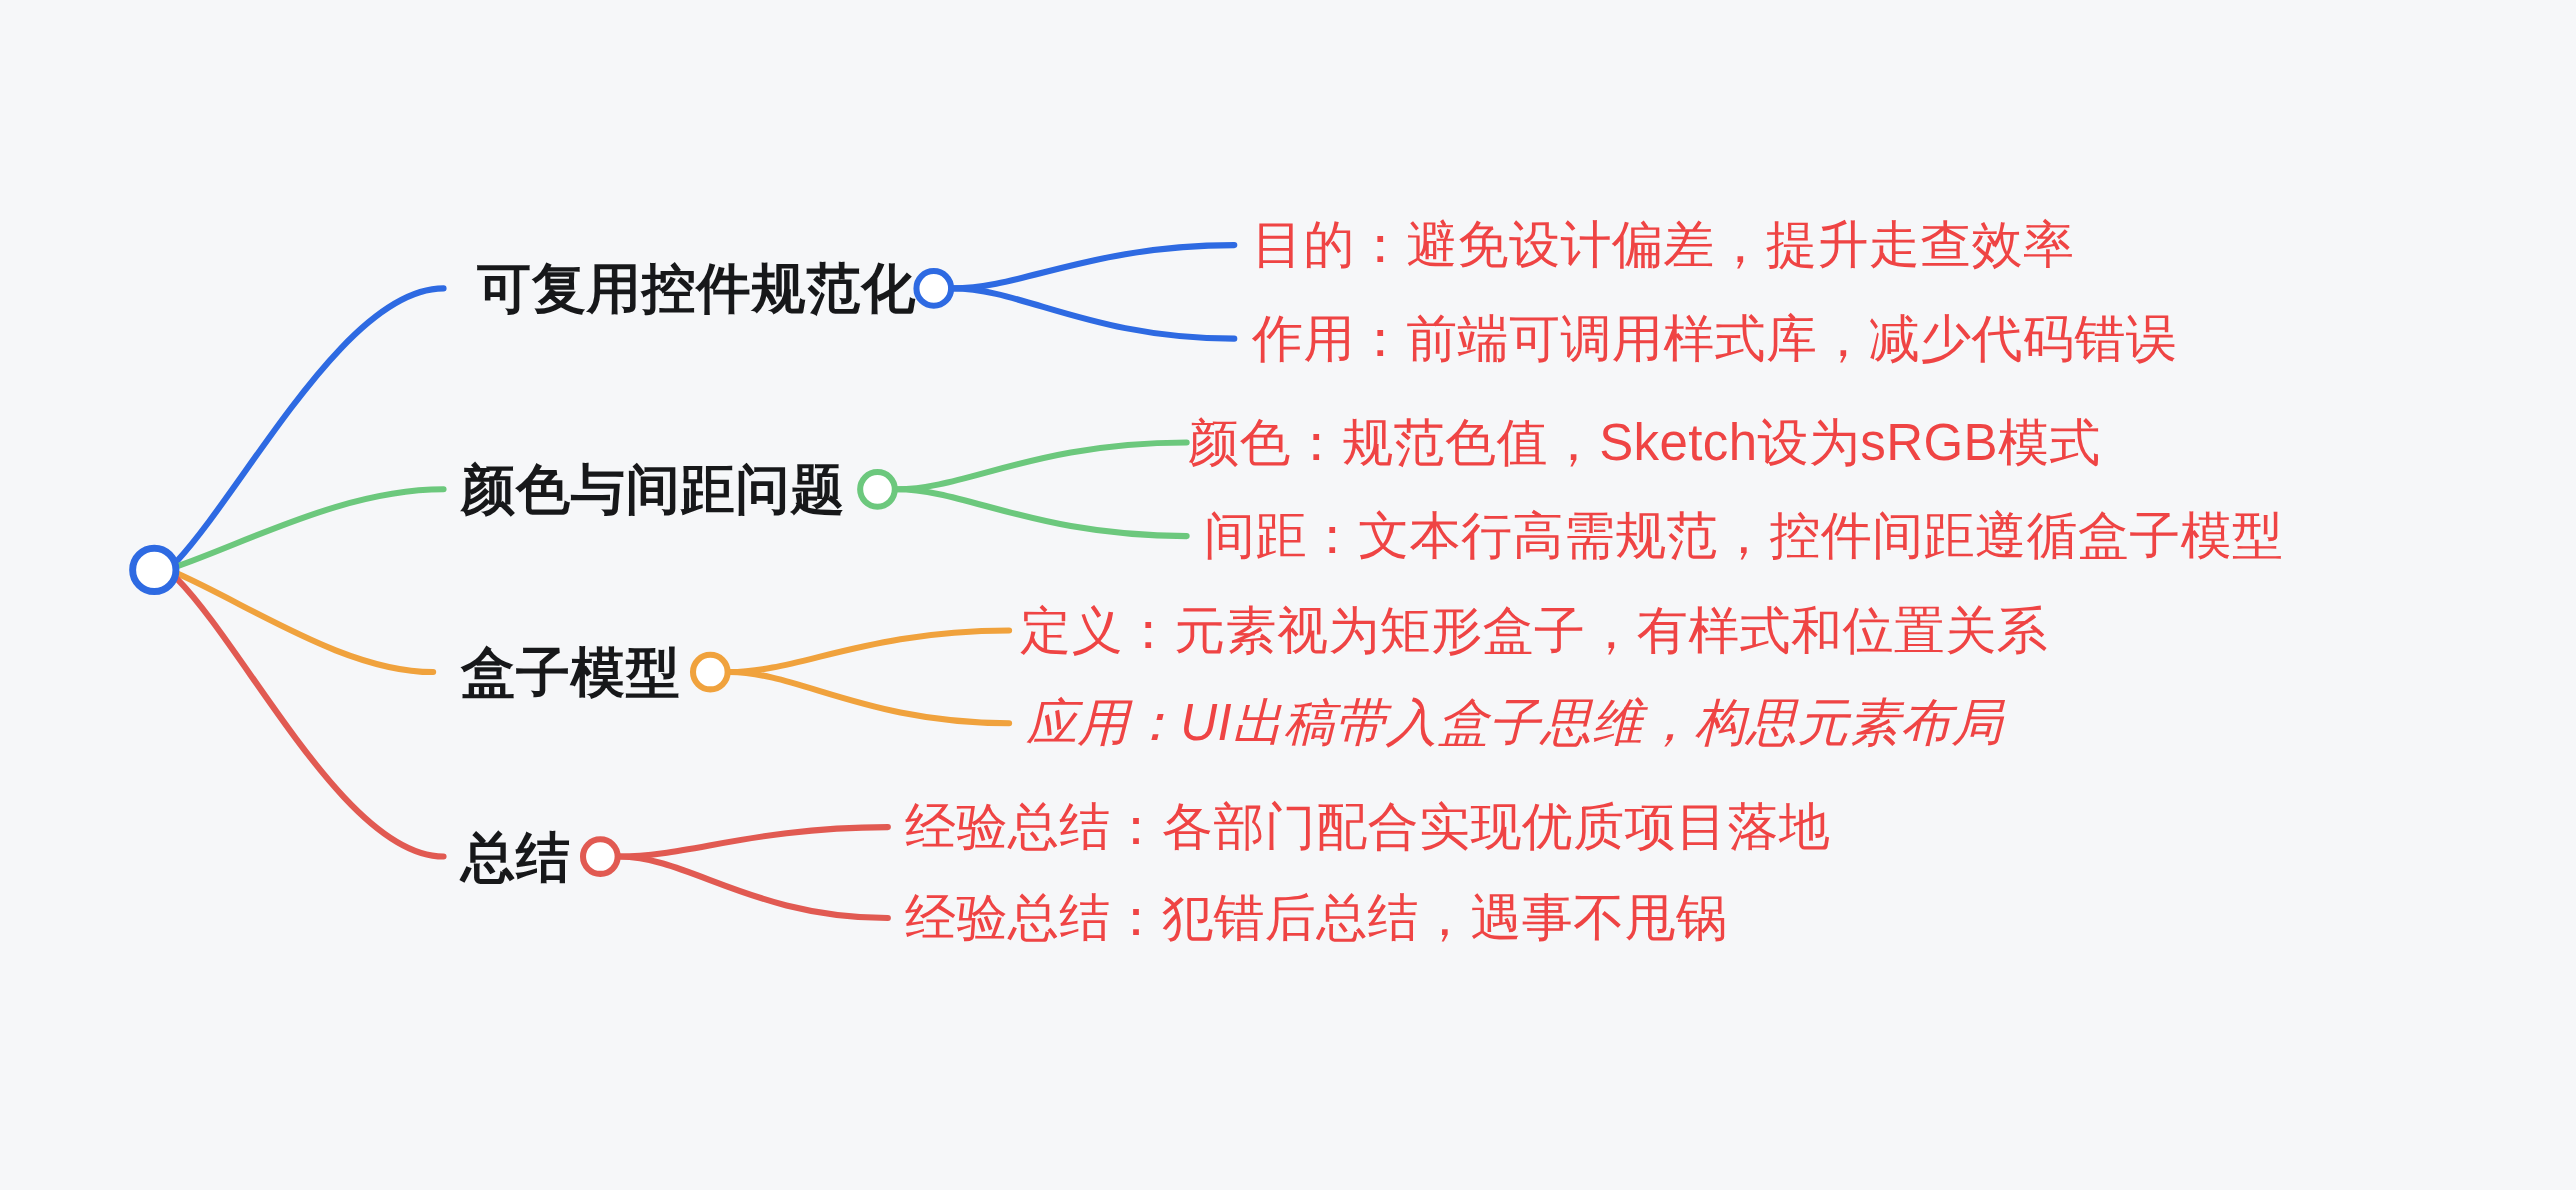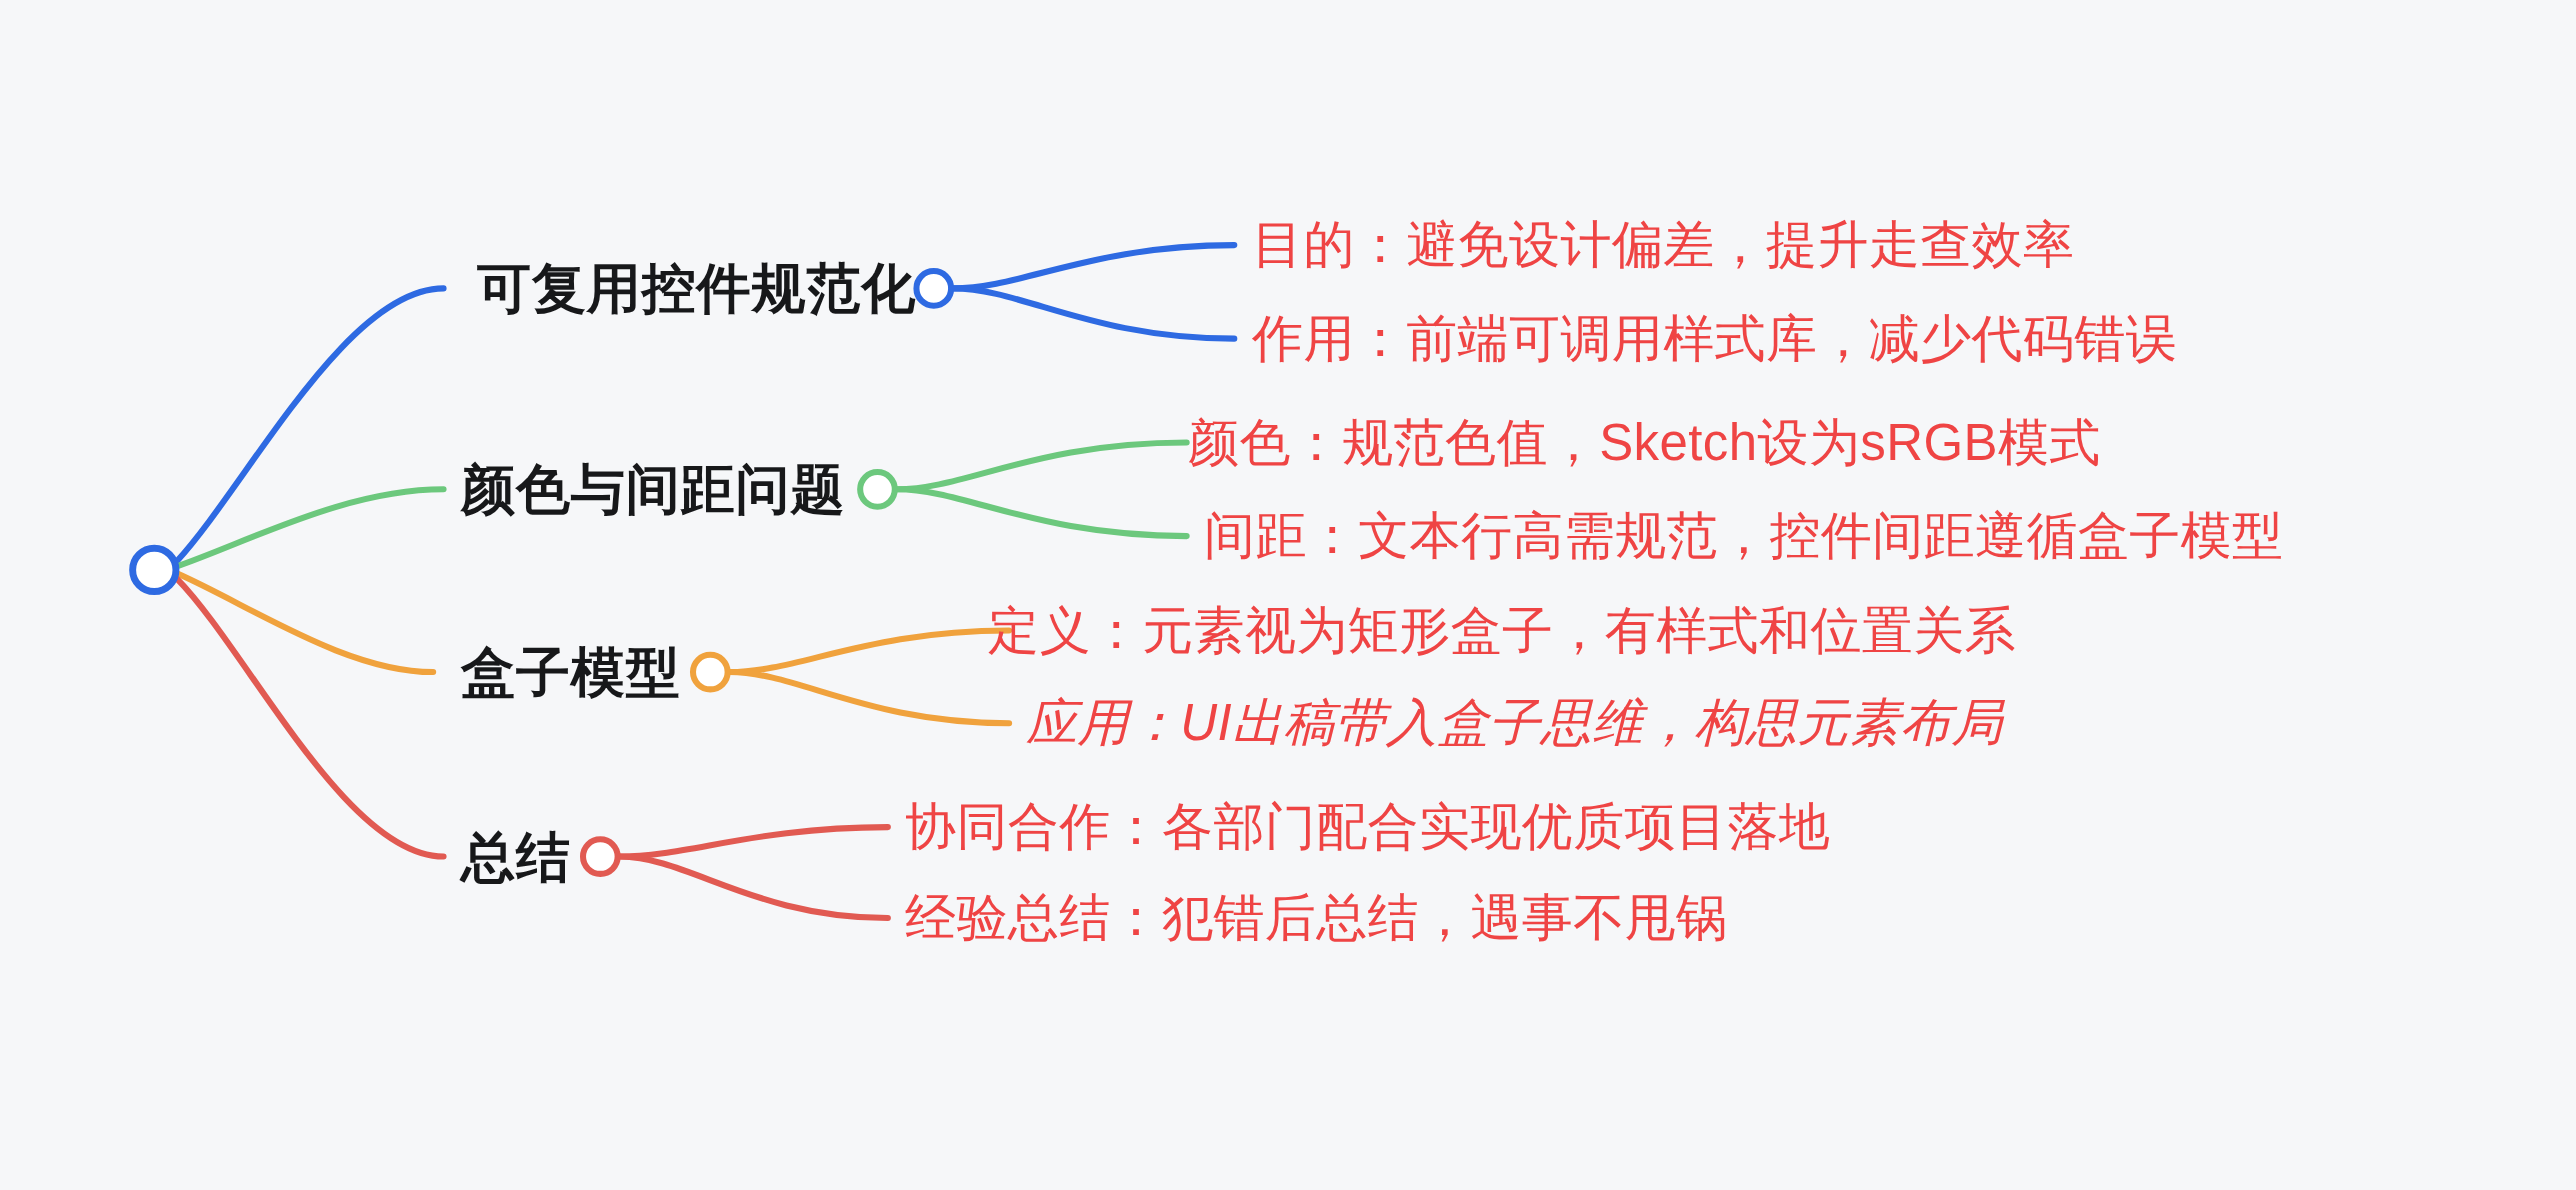--- a/index.html
+++ b/index.html
@@ -71,21 +71,21 @@
 
   <div class="node topic-label" style="left:461px; top:288px;margin-left:16px;">可复用控件规范化</div>
   <div class="node child-label" style="left:1252px; top:245px;">目的：避免设计偏差，提升走查效率</div>
   <div class="node child-label" style="left:1252px; top:339px;">作用：前端可调用样式库，减少代码错误</div>
 
   <div class="node topic-label" style="left:461px; top:489px;">颜色与间距问题</div>
   <div class="node child-label" style="left:1188px; top:443px;">颜色：规范色值，Sketch设为sRGB模式</div>
   <div class="node child-label" style="left:1204px; top:536px;">间距：文本行高需规范，控件间距遵循盒子模型</div>
 
   <div class="node topic-label" style="left:461px; top:672px;">盒子模型</div>
-  <div class="node child-label" style="left:988px; top:631px;">定义：元素视为矩形盒子，有样式和位置关系</div>
+  <div class="node child-label" style="left:1020px; top:631px;">定义：元素视为矩形盒子，有样式和位置关系</div>
   <div class="node child-label" style="left:1026px; top:723px;font-style:italic;">应用：UI出稿带入盒子思维，构思元素布局</div>
 
   <div class="node topic-label" style="left:461px; top:857px;">总结</div>
-  <div class="node child-label" style="left:905px; top:827px;">协同合作：各部门配合实现优质项目落地</div>
+  <div class="node child-label" style="left:905px; top:827px;">经验总结：各部门配合实现优质项目落地</div>
   <div class="node child-label" style="left:905px; top:918px;">经验总结：犯错后总结，遇事不甩锅</div>
 
 </div>
 
 
 </body></html>

